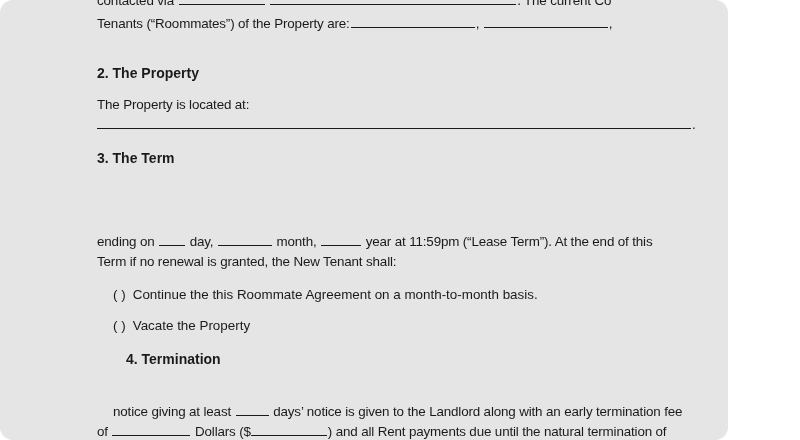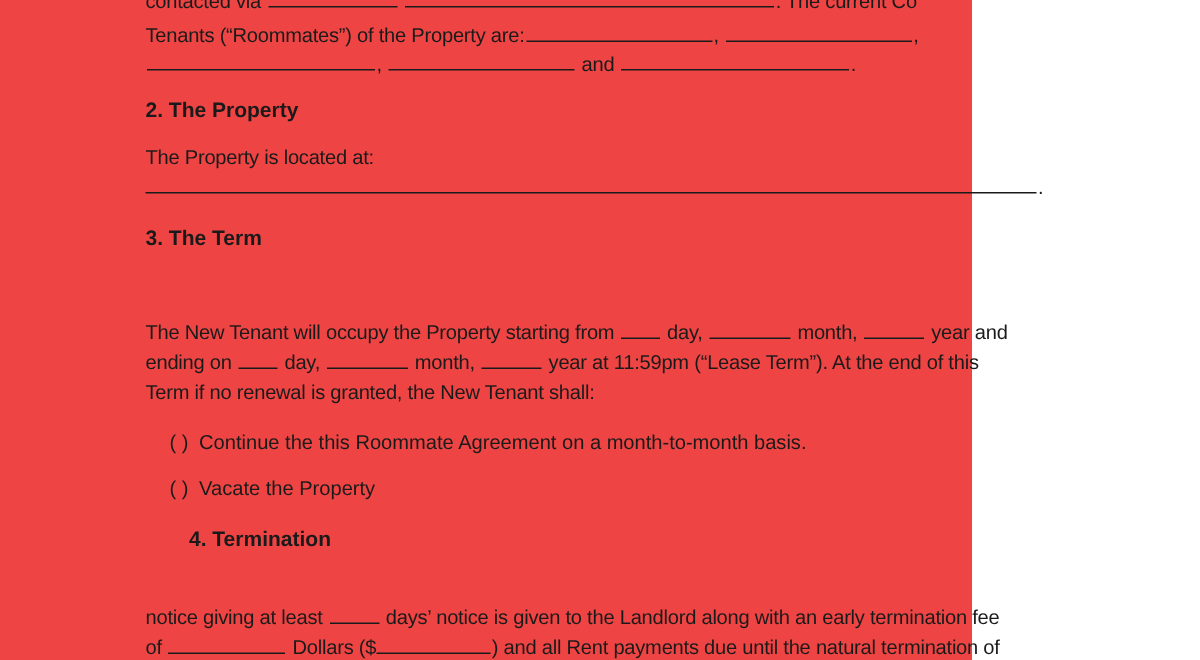--- a/index.html
+++ b/index.html
@@ -12,23 +12,24 @@
       height: 440px;
       overflow: hidden;
       position: relative;
       font-family: "Liberation Sans", "DejaVu Sans", sans-serif;
       color: #1a1a1a;
     }
     .page {
       position: absolute;
       left: 0;
       top: 0;
-      width: 648px;
+      width: 728px;
       height: 440px;
-      background: #ef4444;
+      background: #e5e5e5;
+      border-radius: 13px;
     }
     .line {
       position: absolute;
       left: 97px;
       font-size: 13.4px;
       line-height: 17px;
       white-space: nowrap;
       letter-spacing: -0.15px;
     }
     .heading {
@@ -70,44 +71,29 @@
     <span>contacted via</span>
     <span class="blank" style="width:86px;"></span>
     <span class="blank" style="width:246px;"></span><span>. The current Co</span>
   </div>
 
   <div class="line" style="top:15px;">
     <span>Tenants (“Roommates”) of the Property are:</span><span class="blank" style="width:124px;"></span><span>,</span>
     <span class="blank" style="width:124px;"></span><span>,</span>
   </div>
 
-  <div class="line" style="top:34px;">
-    <span class="blank" style="width:152px;"></span><span>,</span>
-    <span class="blank" style="width:124px;"></span>
-    <span>and</span>
-    <span class="blank" style="width:152px;"></span><span>.</span>
-  </div>
 
   <div class="heading" style="top:64px;">2. The Property</div>
   <div class="line" style="top:96px;">The Property is located at:</div>
   <div class="line" style="top:116px;">
     <span class="blank" style="width:594px; margin-left:0;"></span><span>.</span>
   </div>
 
   <div class="heading" style="top:149px;">3. The Term</div>
 
-  <div class="line" style="top:213px;">
-    <span>The New Tenant will occupy the Property starting from</span>
-    <span class="blank" style="width:26px;"></span>
-    <span>day,</span>
-    <span class="blank" style="width:54px;"></span>
-    <span>month,</span>
-    <span class="blank" style="width:40px;"></span>
-    <span>year and</span>
-  </div>
 
   <div class="line" style="top:233px;">
     <span>ending on</span>
     <span class="blank" style="width:26px;"></span>
     <span>day,</span>
     <span class="blank" style="width:54px;"></span>
     <span>month,</span>
     <span class="blank" style="width:40px;"></span>
     <span>year at 11:59pm (“Lease Term”). At the end of this</span>
   </div>
@@ -118,21 +104,21 @@
     <span class="tick">( )</span>
     <span>Continue the this Roommate Agreement on a month-to-month basis.</span>
   </div>
   <div class="option" style="top:317px;">
     <span class="tick">( )</span>
     <span>Vacate the Property</span>
   </div>
 
   <div class="heading" style="top:350px;margin-left:29px;">4. Termination</div>
 
-  <div class="line" style="top:403px;">
+  <div class="line" style="top:403px;margin-left:16px;">
     <span>notice giving at least</span>
     <span class="blank" style="width:33px;"></span>
     <span>days’ notice is given to the Landlord along with an early termination fee</span>
   </div>
   <div class="line" style="top:423px;">
     <span>of</span>
     <span class="blank" style="width:78px;"></span>
     <span>Dollars ($</span><span class="blank" style="width:76px; margin-left:0;"></span><span>) and all Rent payments due until the natural termination of</span>
   </div>
 

